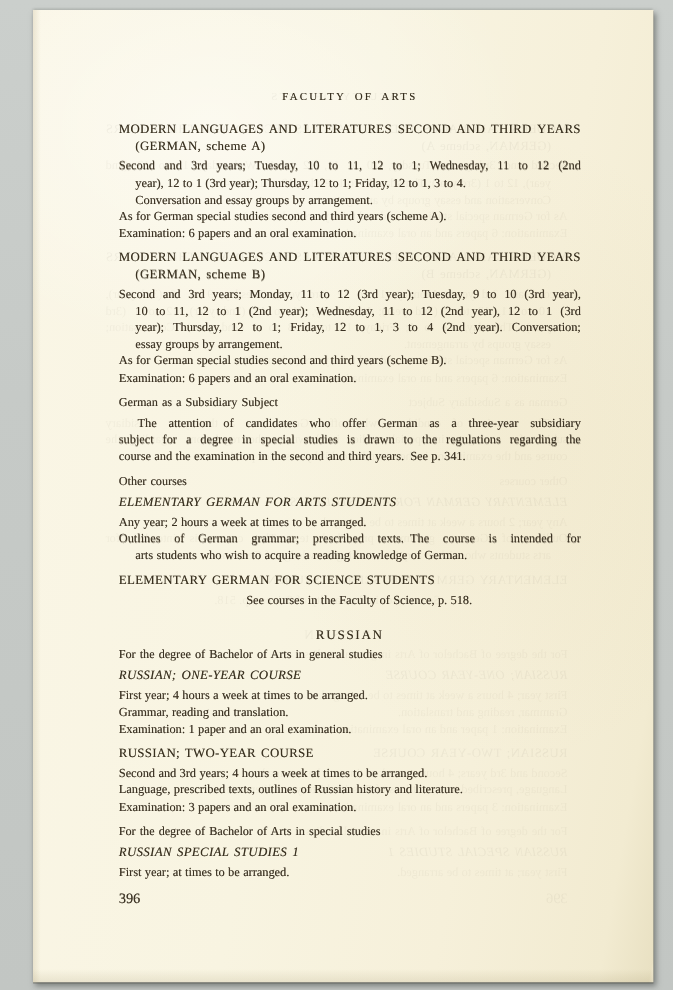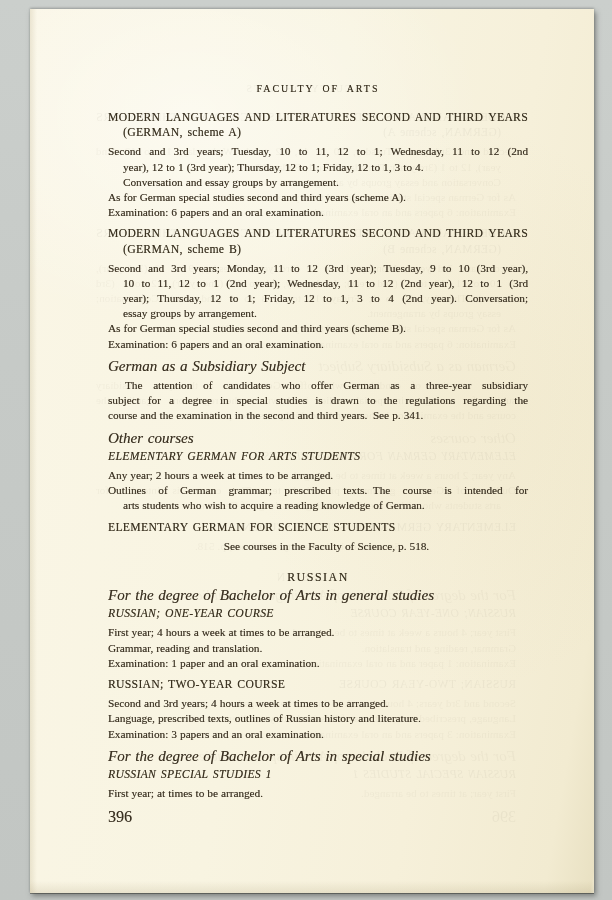--- a/index.html
+++ b/index.html
@@ -34,26 +34,26 @@
     white-space:nowrap;height:15.2px;line-height:15.2px;
   }
   .line.j{text-align:justify;text-align-last:justify;text-justify:inter-word;}
   .i1{padding-left:15px;font-family:Liberation Serif, serif;}
   .i2{padding-left:17px;text-align:center;}
   .b-caps{margin-top:6px;}
   .b-caps .line{font-size:11.6px;letter-spacing:0.35px;word-spacing:1.4px;color:#38301f;}
   .b-body{margin-top:4px;}
   .b-body .line{font-size:11.2px;word-spacing:0.3px;}
   .b-italic{margin-top:7px;}
-  .b-italic .line{font-style:italic;font-size:15px;word-spacing:1px;}
+  .b-italic .line{font-size:11px;word-spacing:1px;}
   .b-center{margin-top:16px;text-align:center;}
   .b-center .line{font-size:11.8px;letter-spacing:1.6px;word-spacing:2.5px;color:#38301f;}
   .b-center + .b-italic{margin-top:3px;}
   .b-italic + .b-caps{margin-top:3px;font-style:italic;}
-  .page-number{margin-top:8px;font-size:16px;line-height:15px;color:#3a3122;}
+  .page-number{margin-top:8px;font-size:13px;line-height:15px;color:#3a3122;}
   .bleed-layer{
     position:absolute;inset:0;z-index:1;
     transform:scaleX(-1);
     opacity:0.05;filter:blur(0.55px) sepia(1);
     pointer-events:none;
   }
   .bleed-layer .content{text-shadow:none;color:#5d4e2e;}
 </style>
 </head>
 <body>

